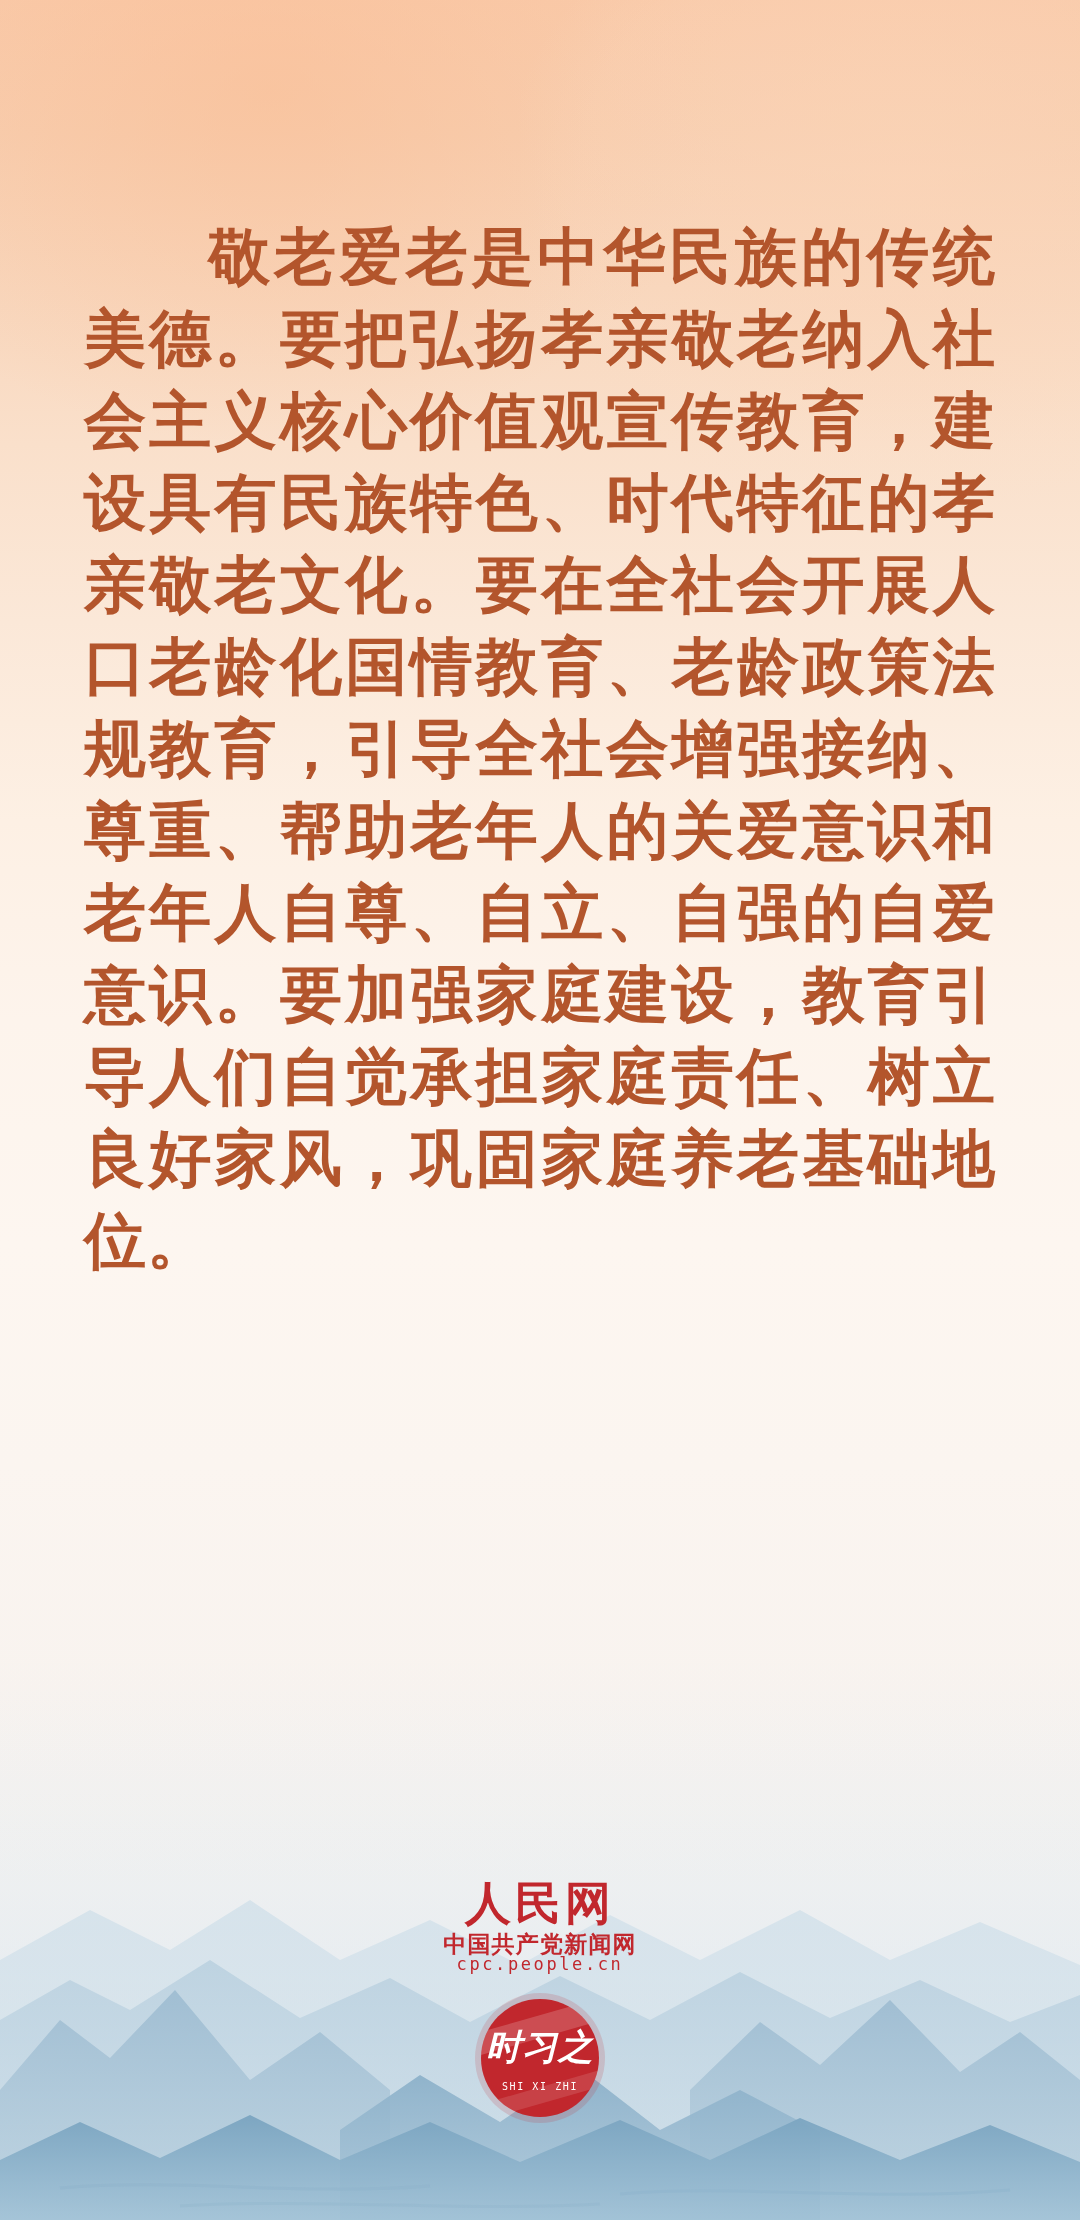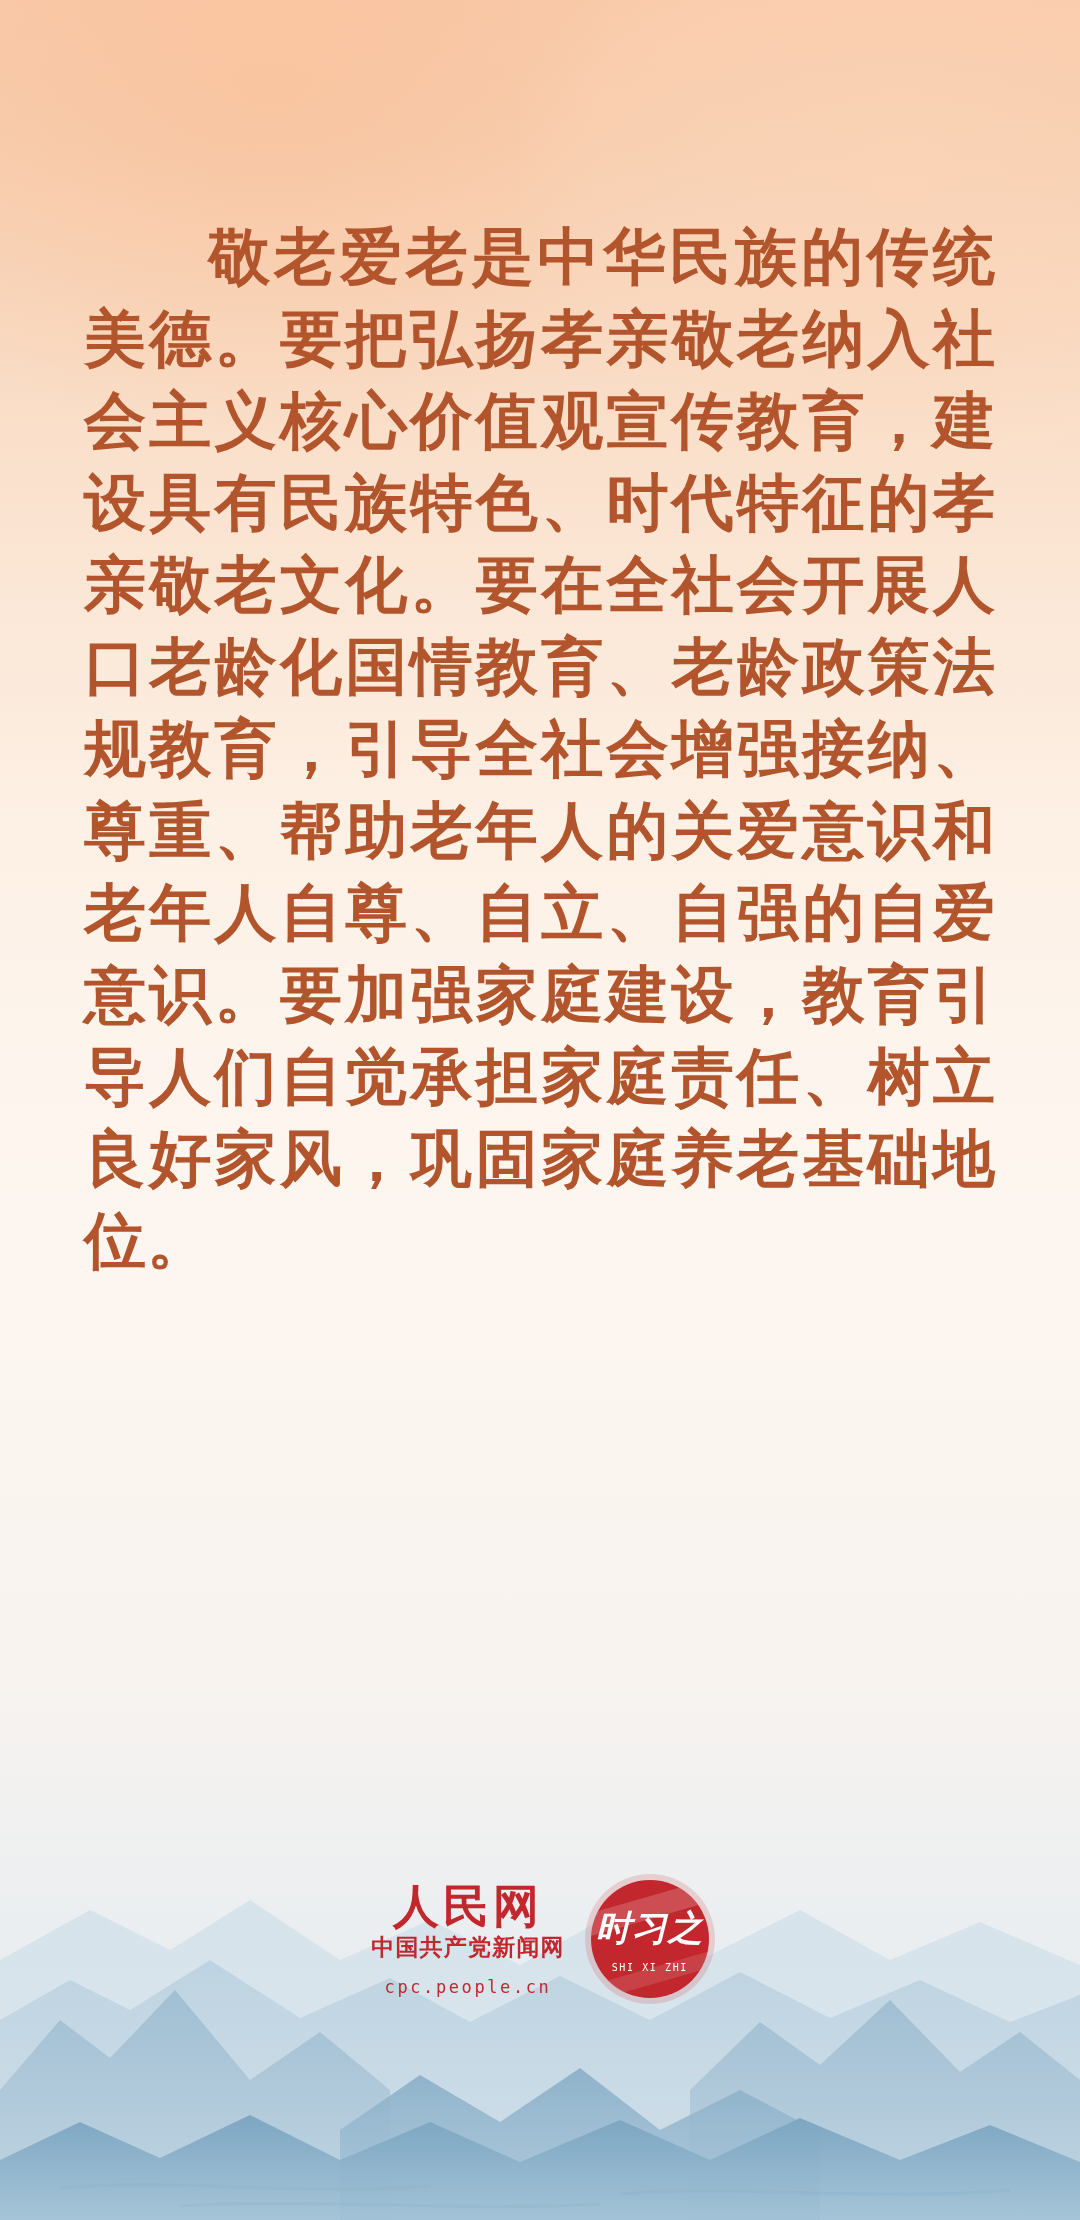--- a/index.html
+++ b/index.html
@@ -102,20 +102,21 @@
   
   .logo-row {
     position: absolute;
     left: 0;
     right: 0;
     top: 1880px;
     display: flex;
     align-items: center;
     justify-content: center;
     gap: 26px;
+    flex-direction: column;
   }
 
   .people-logo {
     display: flex;
     flex-direction: column;
     align-items: center;
     line-height: 1;
   }
   .people-logo .pl-main {
     color: #c1272d;
@@ -126,21 +127,21 @@
   }
   .people-logo .pl-sub {
     margin-top: 7px;
     color: #c1272d;
     font-family: "DejaVu Sans", sans-serif;
     font-weight: 700;
     font-size: 23px;
     letter-spacing: 1.2px;
   }
   .people-logo .pl-url {
-    margin-top: 20px;
+    margin-top: 0;
     color: #c1272d;
     font-family: "DejaVu Sans Mono", monospace;
     font-size: 17px;
     letter-spacing: 2.6px;
   }
 
   .seal {
     position: relative;
     width: 118px;
     height: 118px;

